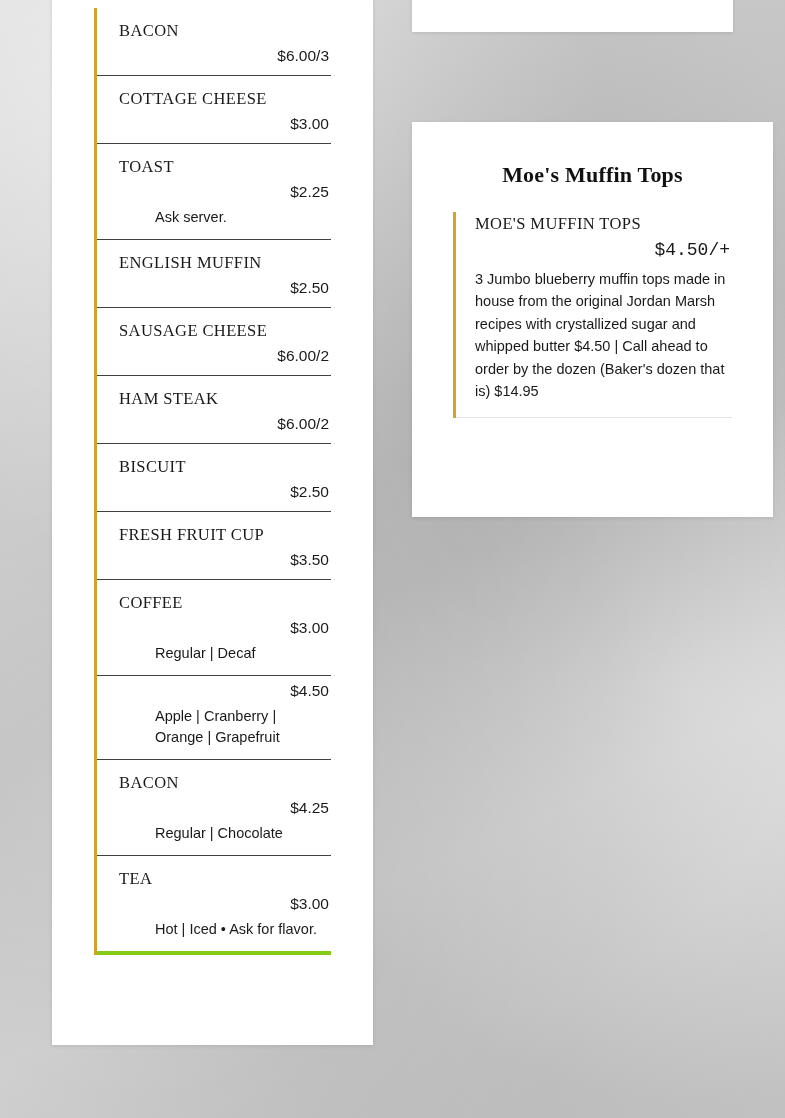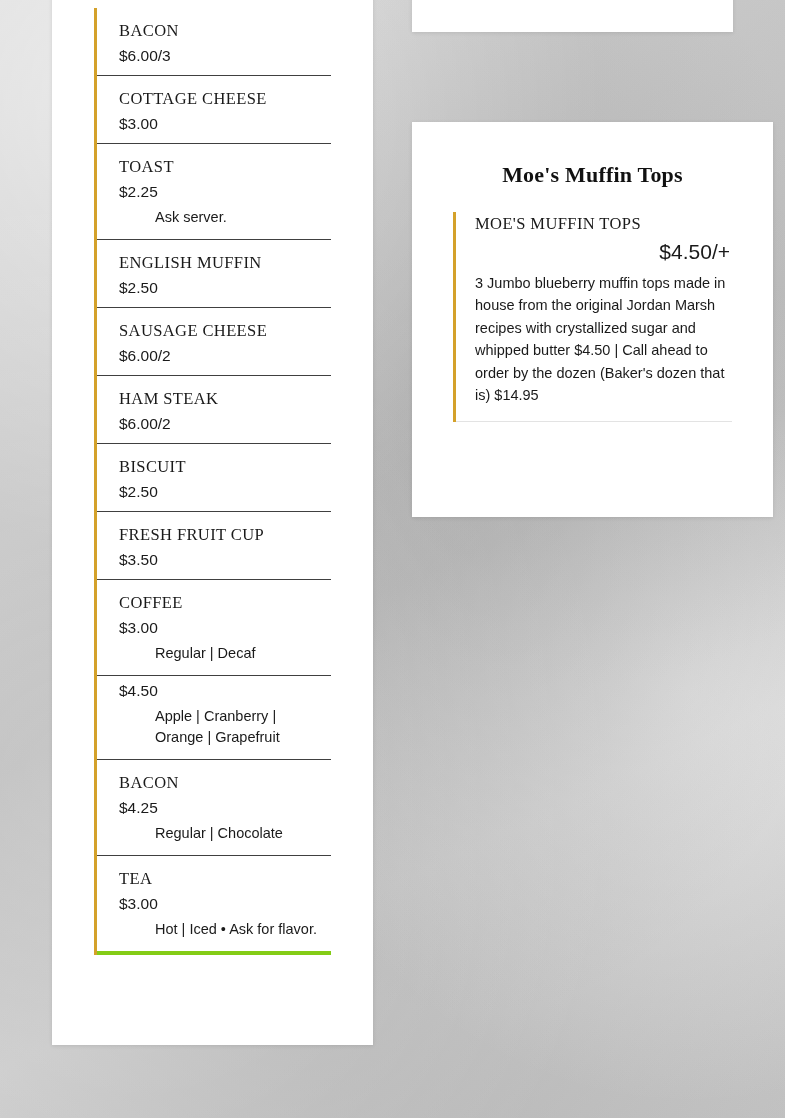--- a/index.html
+++ b/index.html
@@ -73,20 +73,21 @@
     font-family: "Liberation Serif", serif;
     font-size: 16.5px;
     letter-spacing: 0.4px;
     color: #1a1a1a;
     padding-top: 13px;
   }
   .mi-price {
     font-family: "Liberation Sans", sans-serif;
     font-size: 15.5px;
     color: #1a1a1a;
+    text-align: right;
     padding-top: 6px;
     padding-bottom: 6px;
     padding-right: 2px;
   }
   .mi-desc {
     font-family: "Liberation Sans", sans-serif;
     font-size: 14.5px;
     color: #1a1a1a;
     line-height: 1.5;
     padding-bottom: 10px;
@@ -131,22 +132,22 @@
     padding-bottom: 14px;
   }
   .mm-name {
     font-family: "Liberation Serif", serif;
     font-size: 16.5px;
     letter-spacing: 0.4px;
     color: #1a1a1a;
     padding-top: 2px;
   }
   .mm-price {
-    font-family: Liberation Sans, sans-serif;
-    font-size: 21px;
+    font-family: Liberation Mono, monospace;
+    font-size: 18px;
     color: #1a1a1a;
     text-align: right;
     padding-top: 6px;
     padding-right: 2px;
   }
   .mm-desc {
     font-family: "Liberation Sans", sans-serif;
     font-size: 14.5px;
     color: #1a1a1a;
     line-height: 1.55;

